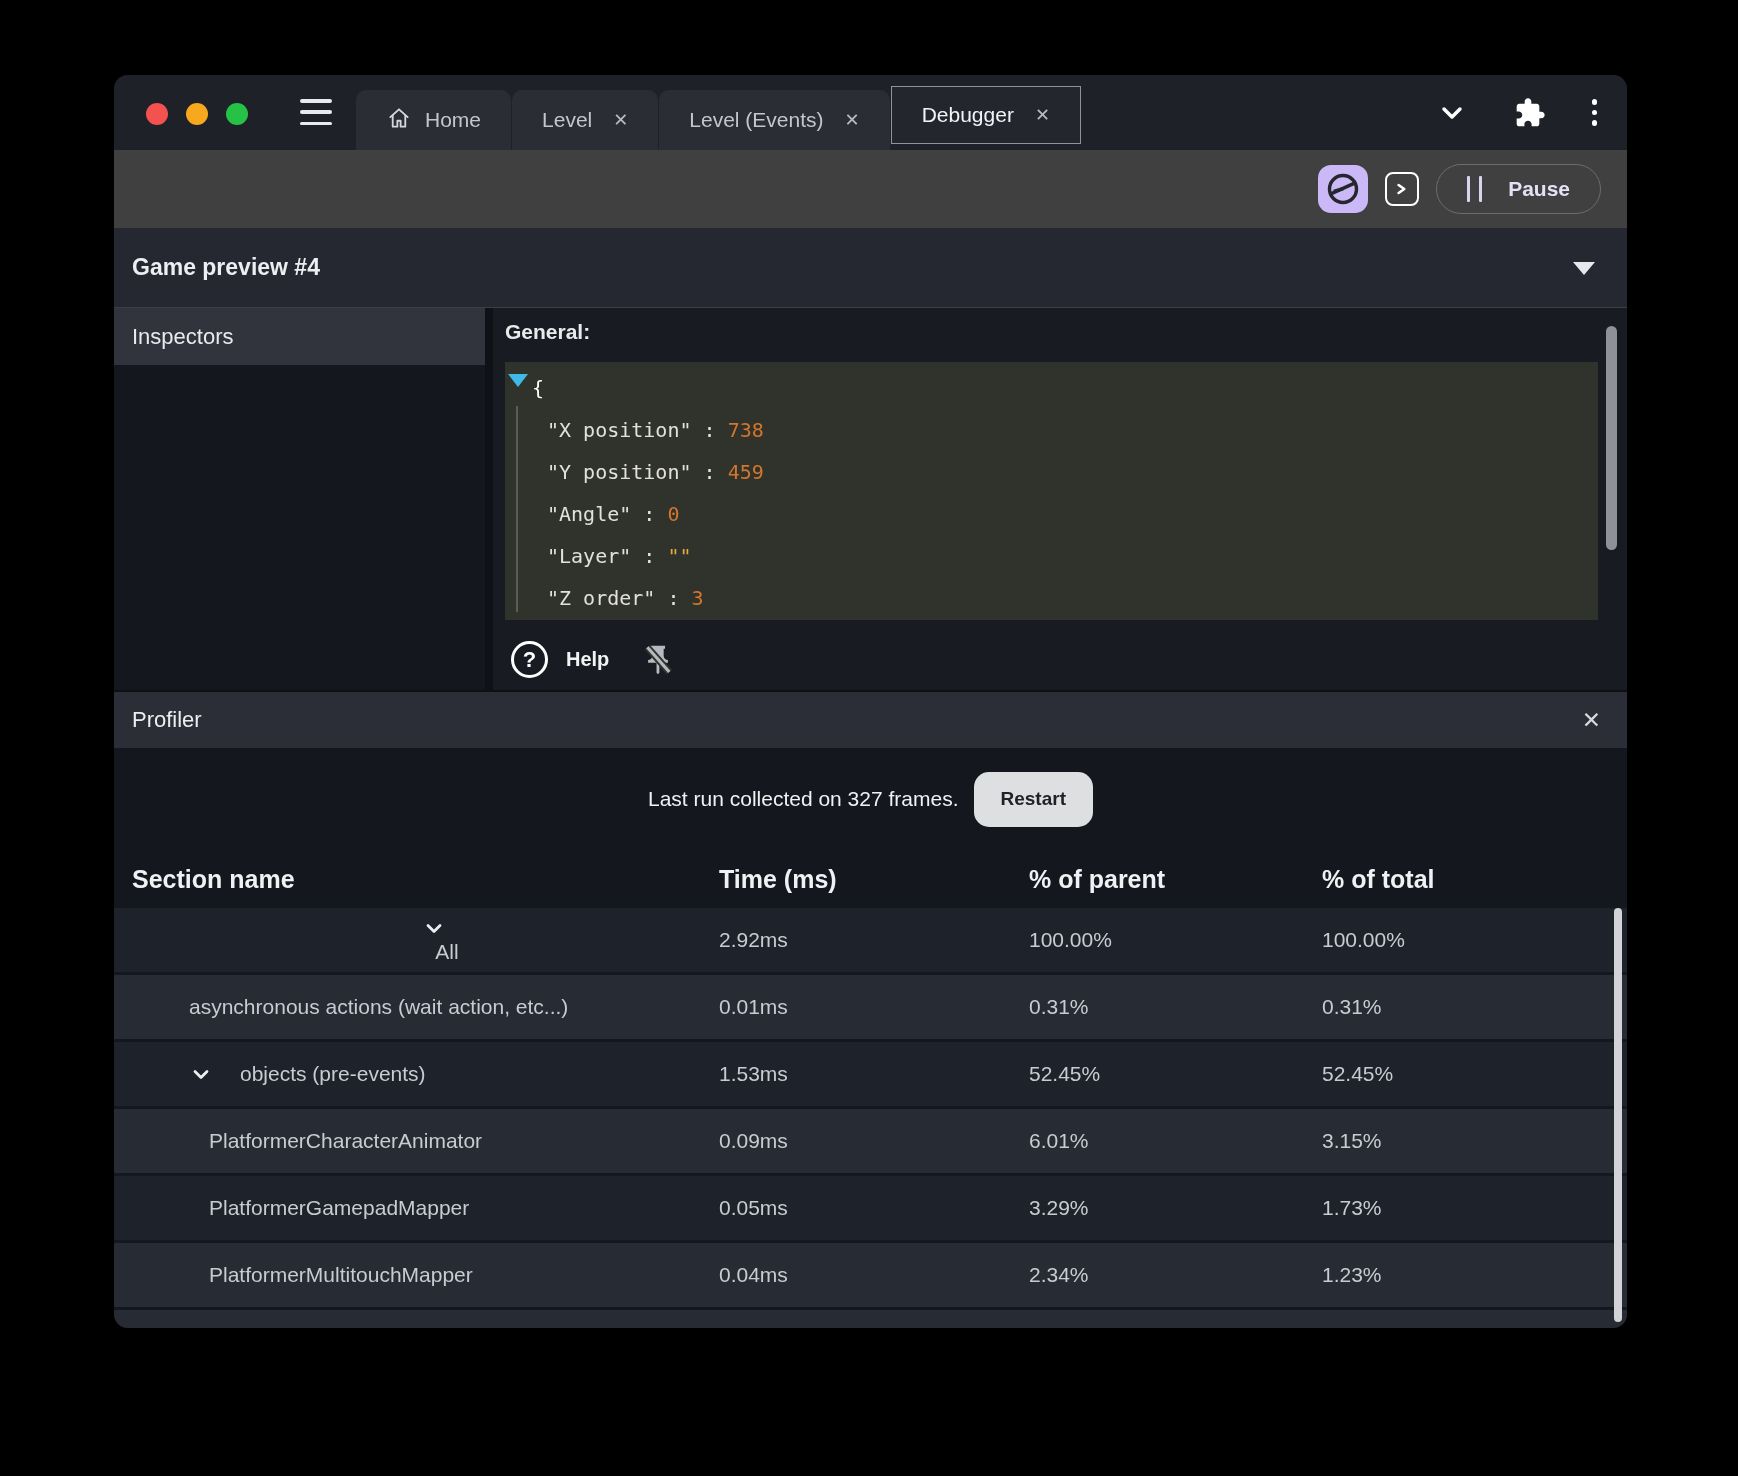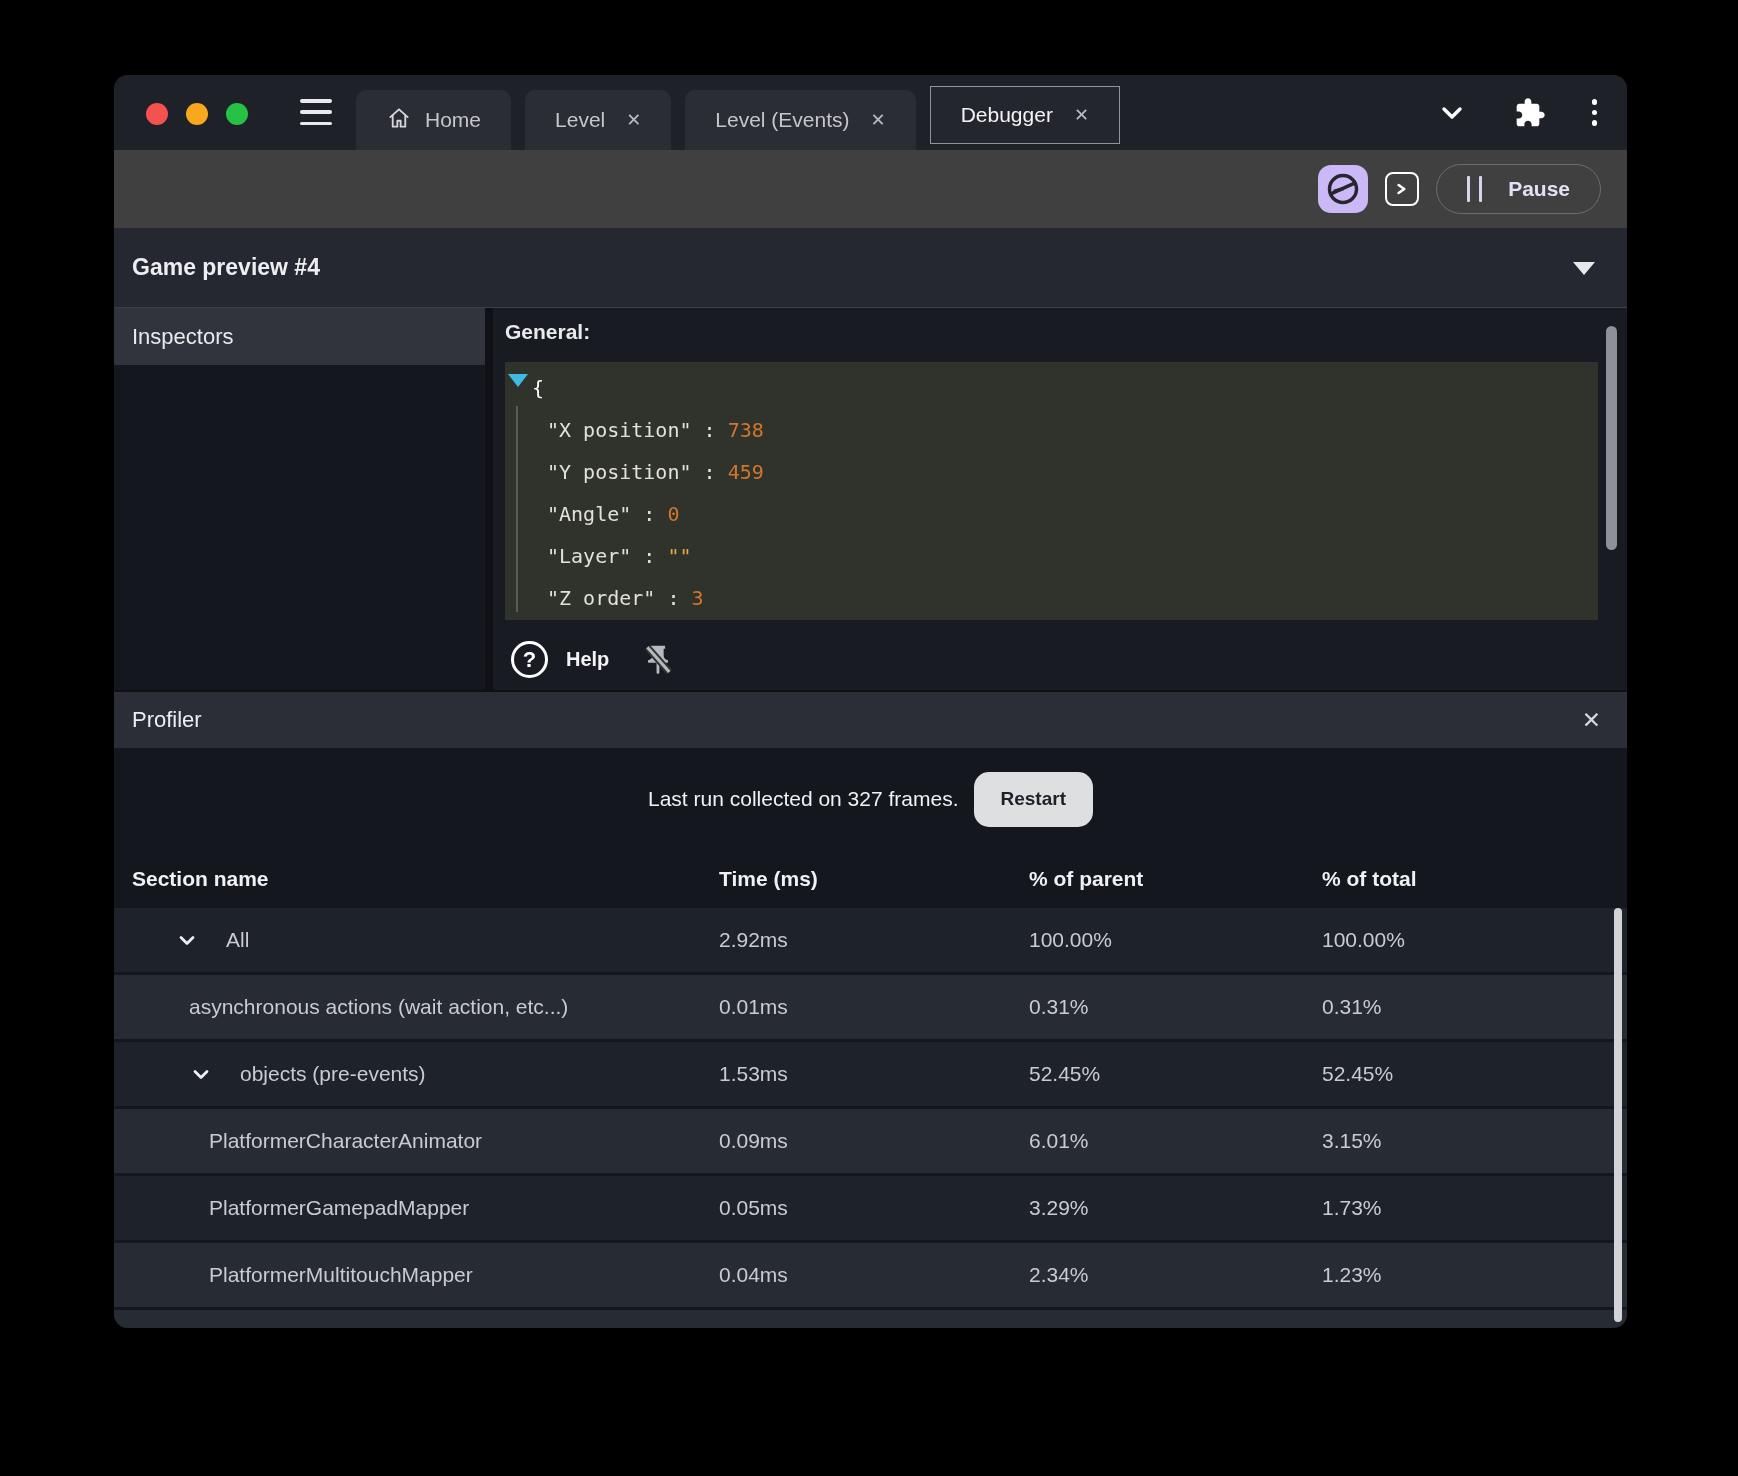--- a/index.html
+++ b/index.html
@@ -12,21 +12,21 @@
     display:flex; flex-direction:column;
   }
 
   
   .tabbar{ height:75px; background:#1f2129; display:flex; align-items:flex-end; position:relative; flex:none; }
   .traffic{ position:absolute; left:32px; top:28px; display:flex; gap:18px; }
   .traffic i{ width:22px; height:22px; border-radius:50%; display:block; }
   .t-red{ background:var(--traffic_red); } .t-yellow{ background:var(--traffic_yellow); } .t-green{ background:var(--traffic_green); }
   .hamburger{ position:absolute; left:186px; top:24px; width:32px; height:26px; display:flex; flex-direction:column; justify-content:space-between; cursor:pointer; }
   .hamburger i{ height:3.5px; background:#e9eaee; border-radius:2px; display:block; }
-  .tabstrip{ display:flex; align-items:flex-end; margin-left:242px; height:100%; gap:14px; }
+  .tabstrip{ display:flex; align-items:flex-end; margin-left:242px; height:100%; gap:1px; }
   .tab{ height:60px; background:#2b2d35; border-radius:10px 10px 0 0; display:flex; align-items:center; padding:0 30px; gap:13px; color:#c5c6cc; font-size:21px; cursor:pointer; }
   .tab.active{ height:58px; margin-bottom:6px; border-radius:0; background:#24262e; border:1.5px solid #92939a; color:#f3f3f6; }
   .tab .close{ font-size:18px; color:#b9bac1; margin-left:8px; cursor:pointer; }
   .tabbar-right{ position:absolute; right:30px; top:0; height:75px; display:flex; align-items:center; gap:46px; }
   .iconbtn{ display:flex; align-items:center; justify-content:center; cursor:pointer; }
   .kebab{ display:flex; flex-direction:column; gap:5px; }
   .kebab i{ width:5.5px; height:5.5px; border-radius:50%; background:#fff; display:block; }
 
   
   .toolbar{ height:78px; background:#404040; display:flex; align-items:center; justify-content:flex-end; padding-right:26px; gap:17px; flex:none; }
@@ -76,26 +76,26 @@
   
   .profiler-header{ height:58px; background:#2b2e37; border-top:2px solid #0e1014; display:flex; align-items:center; justify-content:space-between; padding:0 26px 0 18px; flex:none; }
   .profiler-header .title{ font-size:22px; color:#eceef1; }
   .profiler-close{ font-size:23px; color:#d8d9dd; cursor:pointer; line-height:1; }
   .profiler-body{ flex:1; background:#15171e; position:relative; display:flex; flex-direction:column; }
   .status-row{ height:102px; display:flex; align-items:center; justify-content:center; gap:15px; flex:none; }
   .status-text{ font-size:21px; color:#f0f1f4; }
   .restart{ height:55px; padding:0 27px; border:none; border-radius:15px; background:#dedfe1; color:#1e2128; font-size:19px; font-weight:bold; cursor:pointer; }
   .grid{ display:grid; grid-template-columns:605px 310px 293px 1fr; align-items:center; }
   .thead{ height:58px; flex:none; }
-  .thead div{ font-size:21px; font-weight:bold; color:#f0f1f4; }
+  .thead div{ font-size:25px; font-weight:bold; color:#f0f1f4; }
   .thead div:first-child{ padding-left:18px; }
   .trow{ height:64px; margin-bottom:3px; background:#1e222b; font-size:21px; color:#c9cbd1; cursor:pointer; }
   .trow.alt{ background:#272b34; }
   .trow .name{ display:flex; align-items:center; }
-  .name.lvl0{ padding-left:61px; } .name.lvl1{ padding-left:75px; } .name.lvl2{ padding-left:95px; }
+  .name.lvl0{ padding-left:61px;flex-direction:column; } .name.lvl1{ padding-left:75px; } .name.lvl2{ padding-left:95px; }
   .row-chevron{ display:flex; margin-right:27px; cursor:pointer; }
   .table-footer{ flex:1; background:#272b34; }
   .prof-thumb{ position:absolute; right:5px; top:160px; width:8px; height:414px; border-radius:4px; background:#d2d3d7; cursor:pointer; }
 </style>
 </head>
 <body>
 
 <div class="window">
 
   <div class="tabbar">

